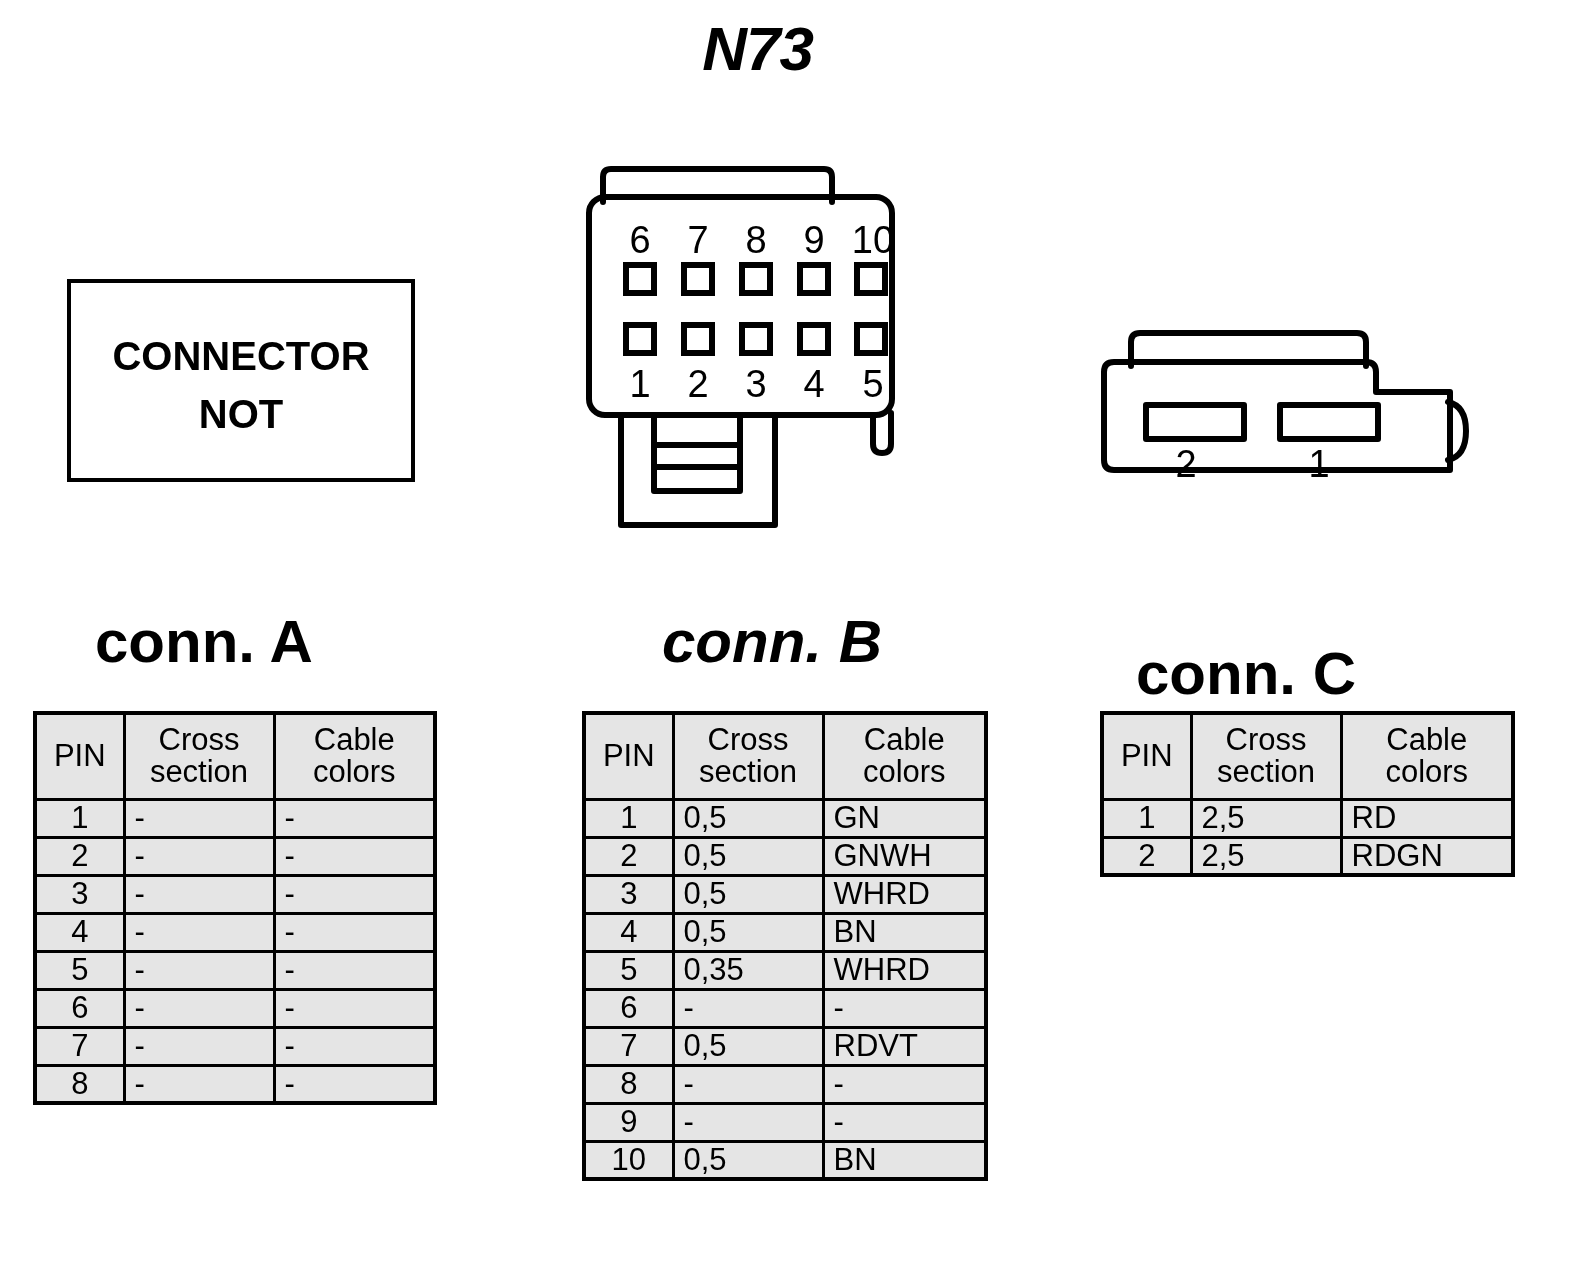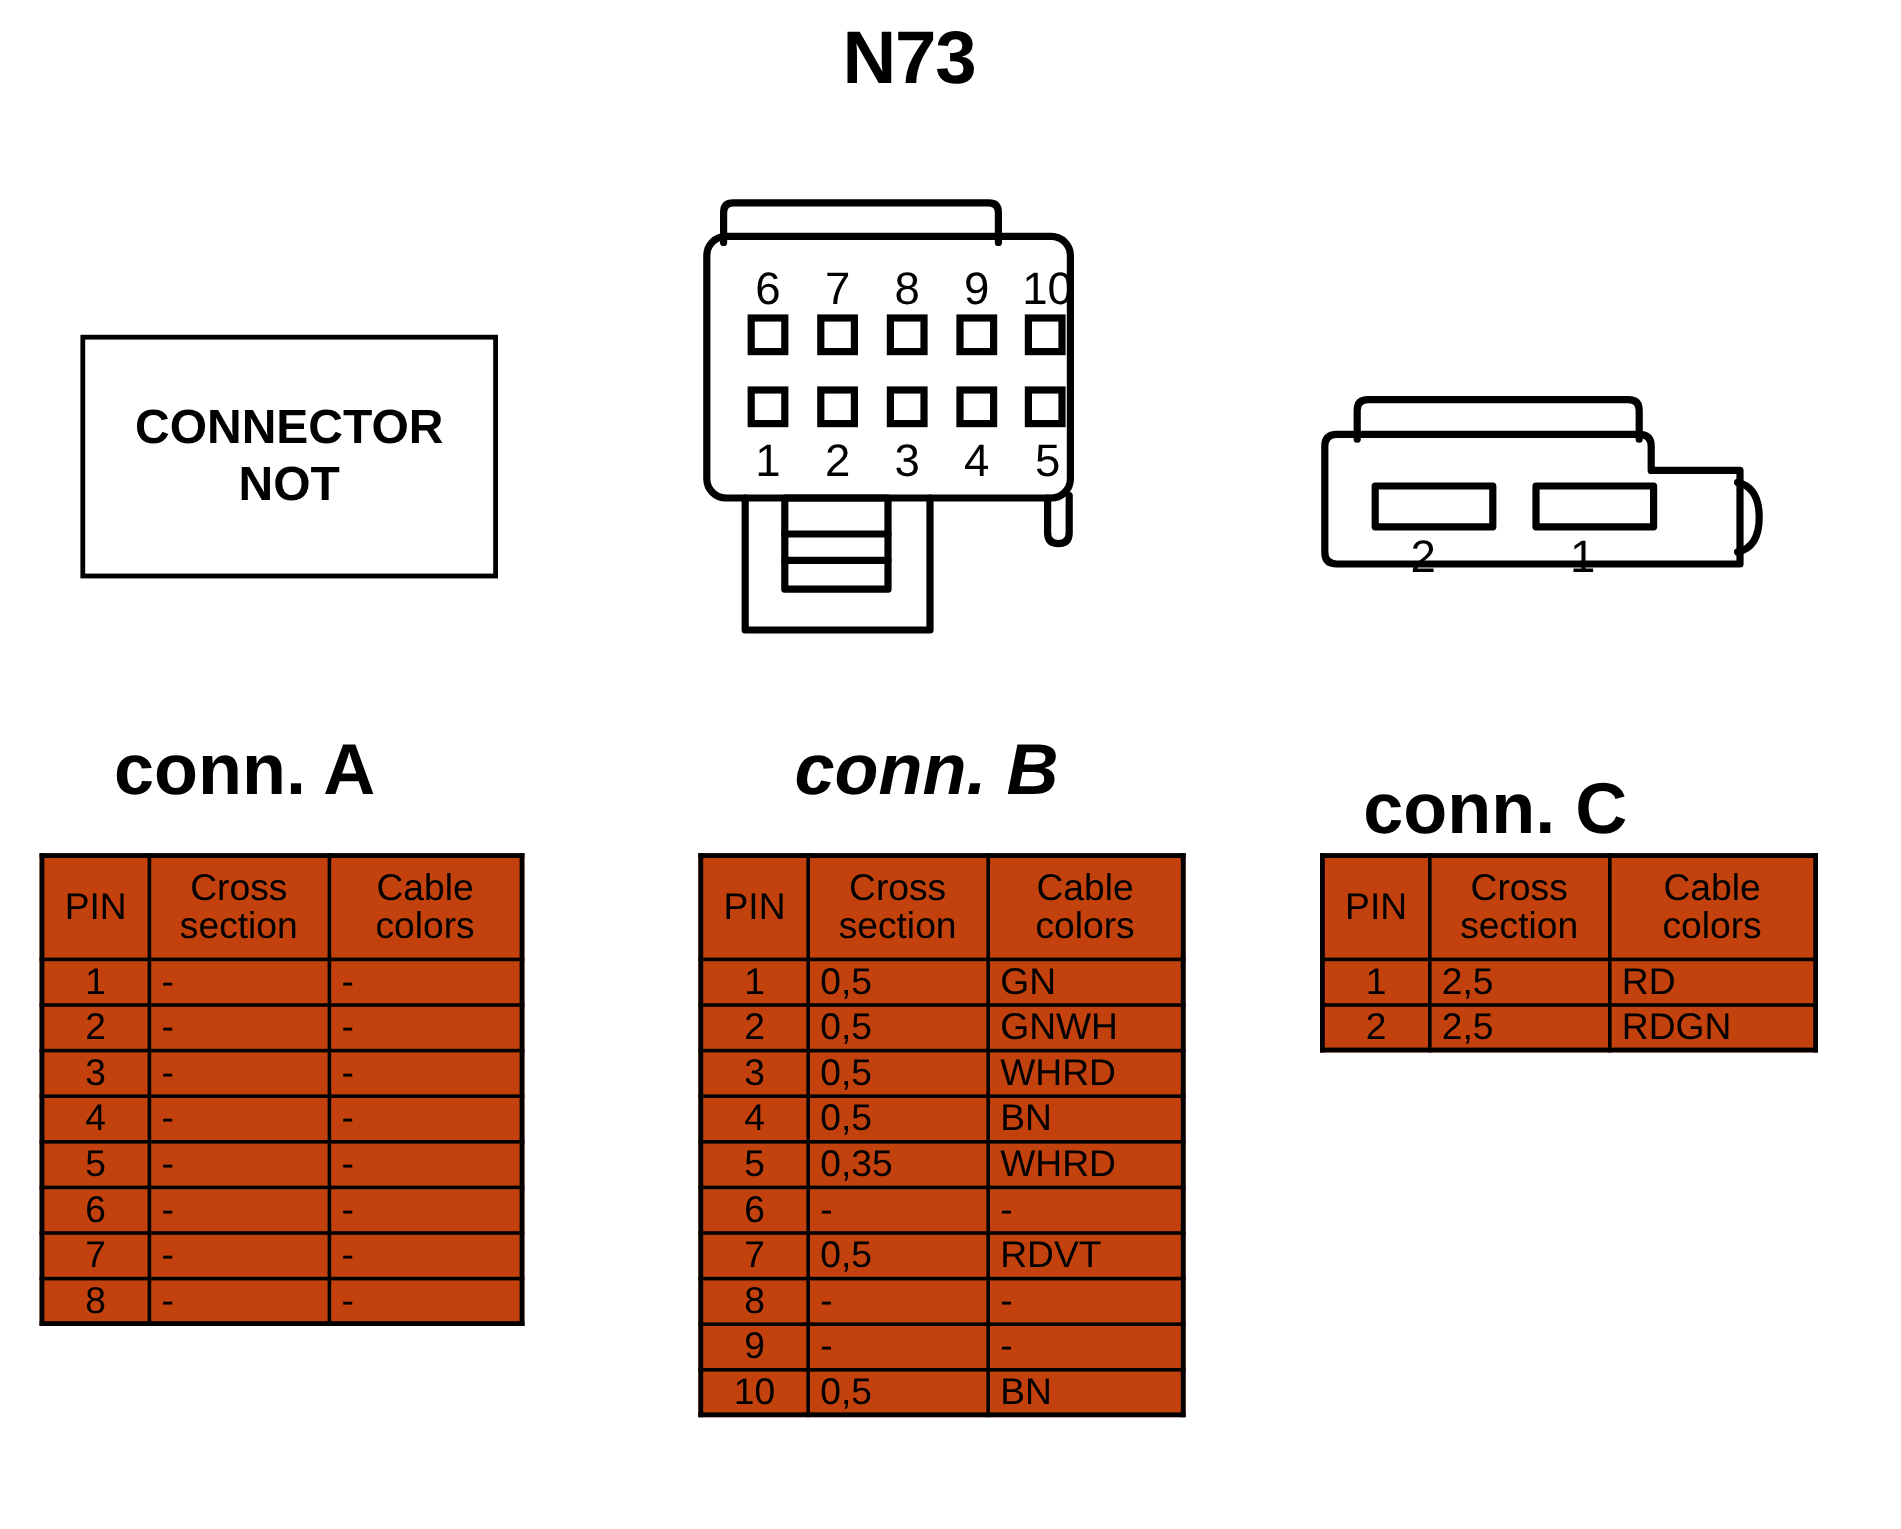--- a/index.html
+++ b/index.html
@@ -20,20 +20,21 @@
   #title {
     position: absolute;
     left: 0;
     top: 18px;
     width: 1515px;
     text-align: center;
     font-size: 62px;
     font-weight: bold;
     letter-spacing: -1px;
     line-height: 1;
+    font-style: italic;
   }
 
   
   #not-available-box {
     position: absolute;
     left: 67px;
     top: 279px;
     width: 348px;
     height: 203px;
     border: 4px solid #000;
@@ -42,20 +43,21 @@
     flex-direction: column;
     align-items: center;
     justify-content: center;
     line-height: 1.18;
   }
   #not-available-box .na-line {
     font-size: 40px;
     font-weight: bold;
     letter-spacing: 0px;
     white-space: nowrap;
+    margin-top: 10px;
   }
 
   
   #conn-b-drawing {
     position: absolute;
     left: 585px;
     top: 155px;
     width: 380px;
     height: 390px;
   }
@@ -81,21 +83,21 @@
   }
   #heading-a { left: 95px;  top: 612px; }
   #heading-b { left: 662px; top: 612px; font-style: italic; }
   #heading-c { left: 1136px; top: 612px; margin-top: 32px; }
 
   
   .pin-table {
     position: absolute;
     border-collapse: collapse;
     table-layout: fixed;
-    background: #c2410c;
+    background: #e5e5e5;
     padding-left: 38px;
   }
   .pin-table, .pin-table th, .pin-table td {
     border: 3px solid #000;
   }
   .pin-table {
     border-width: 4px;
   }
   .pin-table th, .pin-table td {
     font-size: 31px;

